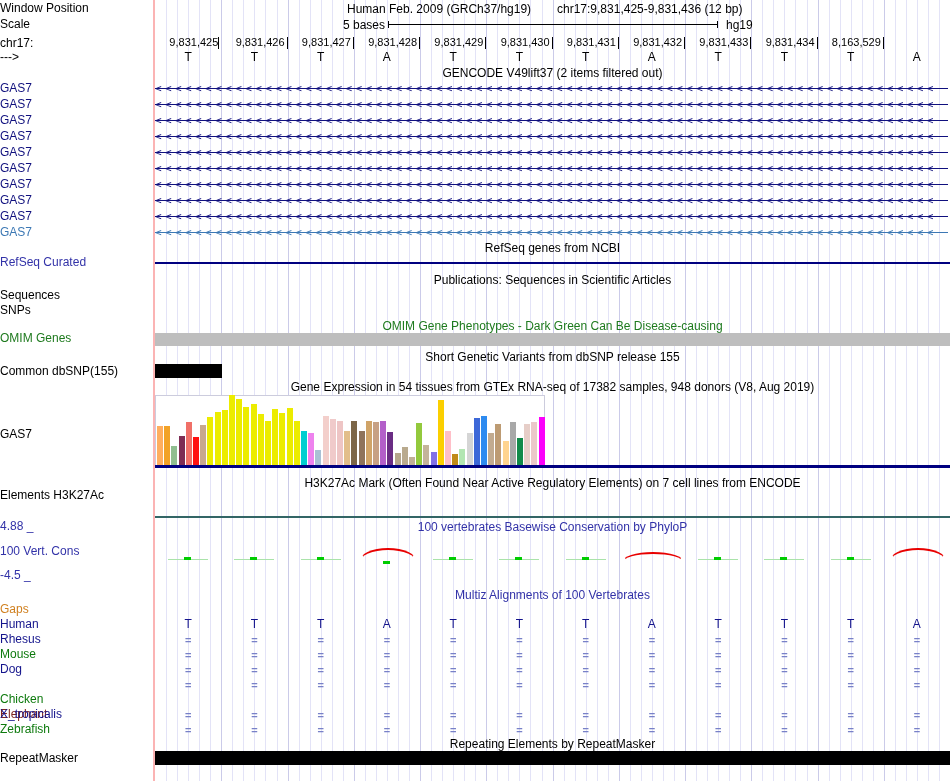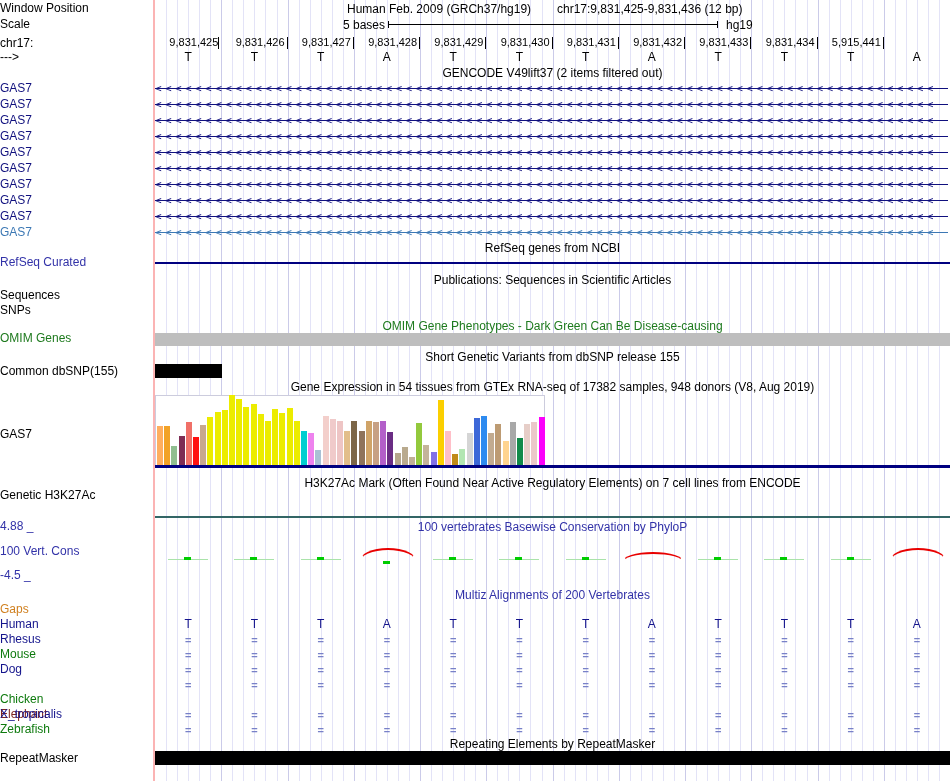--- a/index.html
+++ b/index.html
@@ -120,21 +120,21 @@
       <div class="baseline-cell" style="left: 155px; top: 37px; width: 63.3px; height: 12px; padding-right: 0;">9,831,425</div>
       <div class="baseline-cell" style="left: 221.3px; top: 37px; width: 63.3px; height: 12px; padding-right: 2px;">9,831,426</div>
       <div class="baseline-cell" style="left: 287.5px; top: 37px; width: 63.3px; height: 12px; padding-right: 2px;">9,831,427</div>
       <div class="baseline-cell" style="left: 353.8px; top: 37px; width: 63.3px; height: 12px; padding-right: 2px;">9,831,428</div>
       <div class="baseline-cell" style="left: 420px; top: 37px; width: 63.3px; height: 12px; padding-right: 2px;">9,831,429</div>
       <div class="baseline-cell" style="left: 486.3px; top: 37px; width: 63.3px; height: 12px; padding-right: 2px;">9,831,430</div>
       <div class="baseline-cell" style="left: 552.5px; top: 37px; width: 63.3px; height: 12px; padding-right: 2px;">9,831,431</div>
       <div class="baseline-cell" style="left: 618.8px; top: 37px; width: 63.3px; height: 12px; padding-right: 2px;">9,831,432</div>
       <div class="baseline-cell" style="left: 685px; top: 37px; width: 63.3px; height: 12px; padding-right: 2px;">9,831,433</div>
       <div class="baseline-cell" style="left: 751.3px; top: 37px; width: 63.3px; height: 12px; padding-right: 2px;">9,831,434</div>
-      <div class="baseline-cell" style="left: 817.5px; top: 37px; width: 63.3px; height: 12px; padding-right: 2px;">5,915,441</div>
+      <div class="baseline-cell" style="left: 817.5px; top: 37px; width: 63.3px; height: 12px; padding-right: 2px;">8,163,529</div>
     </div>
 
   <div class="lbl" style="top:51px;">---&gt;</div>
   <div id="sequence-row">
       <div class="seq-letter" style="left: 180.125px; top: 51px; width: 16px;">T</div>
       <div class="seq-letter" style="left: 246.375px; top: 51px; width: 16px;">T</div>
       <div class="seq-letter" style="left: 312.625px; top: 51px; width: 16px;">T</div>
       <div class="seq-letter" style="left: 378.875px; top: 51px; width: 16px;">A</div>
       <div class="seq-letter" style="left: 445.125px; top: 51px; width: 16px;">T</div>
       <div class="seq-letter" style="left: 511.375px; top: 51px; width: 16px;">T</div>
@@ -271,21 +271,21 @@
       <div class="bar" style="left: 502.6px; top: 441px; height: 24px; background: rgb(255, 212, 143);"></div>
       <div class="bar" style="left: 509.8px; top: 422px; height: 43px; background: rgb(168, 168, 168);"></div>
       <div class="bar" style="left: 517px; top: 438px; height: 27px; background: rgb(18, 138, 74);"></div>
       <div class="bar" style="left: 524.2px; top: 424px; height: 41px; background: rgb(230, 206, 200);"></div>
       <div class="bar" style="left: 531.4px; top: 422px; height: 43px; background: rgb(235, 201, 201);"></div>
       <div class="bar" style="left: 538.6px; top: 417px; height: 48px; background: rgb(251, 0, 251);"></div>
     </div>
   <div class="abs" style="left:155px;top:465px;width:795px;height:3px;background:#000080;"></div>
 
   <div class="title" style="top:477px;">H3K27Ac Mark (Often Found Near Active Regulatory Elements) on 7 cell lines from ENCODE</div>
-  <div class="lbl" style="top:489px;">Genetic H3K27Ac</div>
+  <div class="lbl" style="top:489px;">Elements H3K27Ac</div>
   <div class="abs" style="left:155px;top:516px;width:795px;height:2px;background:#336666;"></div>
 
   <div class="lbl" style="top:520px;color:#3232A8;">4.88 _</div>
   <div class="title" style="top:521px;color:#3232A8;">100 vertebrates Basewise Conservation by PhyloP</div>
   <div class="lbl" style="top:545px;color:#3232A8;">100 Vert. Cons</div>
   <div class="lbl" style="top:569px;color:#3232A8;">-4.5 _</div>
   <div id="cons-marks">
       <div class="cons-line" style="left: 168.125px; top: 559px; width: 40px;"></div>
       <div class="cons-dash" style="left: 184.125px; top: 557px;"></div>
       <div class="cons-line" style="left: 234.375px; top: 559px; width: 40px;"></div>
@@ -303,21 +303,21 @@
       <div class="cons-arc" style="left: 621.875px; top: 552px; width: 60px; height: 8px;"></div>
       <div class="cons-line" style="left: 698.125px; top: 559px; width: 40px;"></div>
       <div class="cons-dash" style="left: 714.125px; top: 557px;"></div>
       <div class="cons-line" style="left: 764.375px; top: 559px; width: 40px;"></div>
       <div class="cons-dash" style="left: 780.375px; top: 557px;"></div>
       <div class="cons-line" style="left: 830.625px; top: 559px; width: 40px;"></div>
       <div class="cons-dash" style="left: 846.625px; top: 557px;"></div>
       <div class="cons-arc" style="left: 888.875px; top: 548px; width: 56px; height: 12px;"></div>
     </div>
 
-  <div class="title" style="top:589px;color:#3232A8;">Multiz Alignments of 200 Vertebrates</div>
+  <div class="title" style="top:589px;color:#3232A8;">Multiz Alignments of 100 Vertebrates</div>
   <div id="multiz-rows">
       <div class="lbl" style="top: 603px; color: rgb(208, 128, 32);">Gaps</div>
       <div class="lbl" style="top: 618px; color: rgb(20, 20, 140);">Human</div>
       <div class="mz-letter" style="left: 180.125px; top: 618px; width: 16px; color: rgb(20, 20, 140);">T</div>
       <div class="mz-letter" style="left: 246.375px; top: 618px; width: 16px; color: rgb(20, 20, 140);">T</div>
       <div class="mz-letter" style="left: 312.625px; top: 618px; width: 16px; color: rgb(20, 20, 140);">T</div>
       <div class="mz-letter" style="left: 378.875px; top: 618px; width: 16px; color: rgb(20, 20, 140);">A</div>
       <div class="mz-letter" style="left: 445.125px; top: 618px; width: 16px; color: rgb(20, 20, 140);">T</div>
       <div class="mz-letter" style="left: 511.375px; top: 618px; width: 16px; color: rgb(20, 20, 140);">T</div>
       <div class="mz-letter" style="left: 577.625px; top: 618px; width: 16px; color: rgb(20, 20, 140);">T</div>

